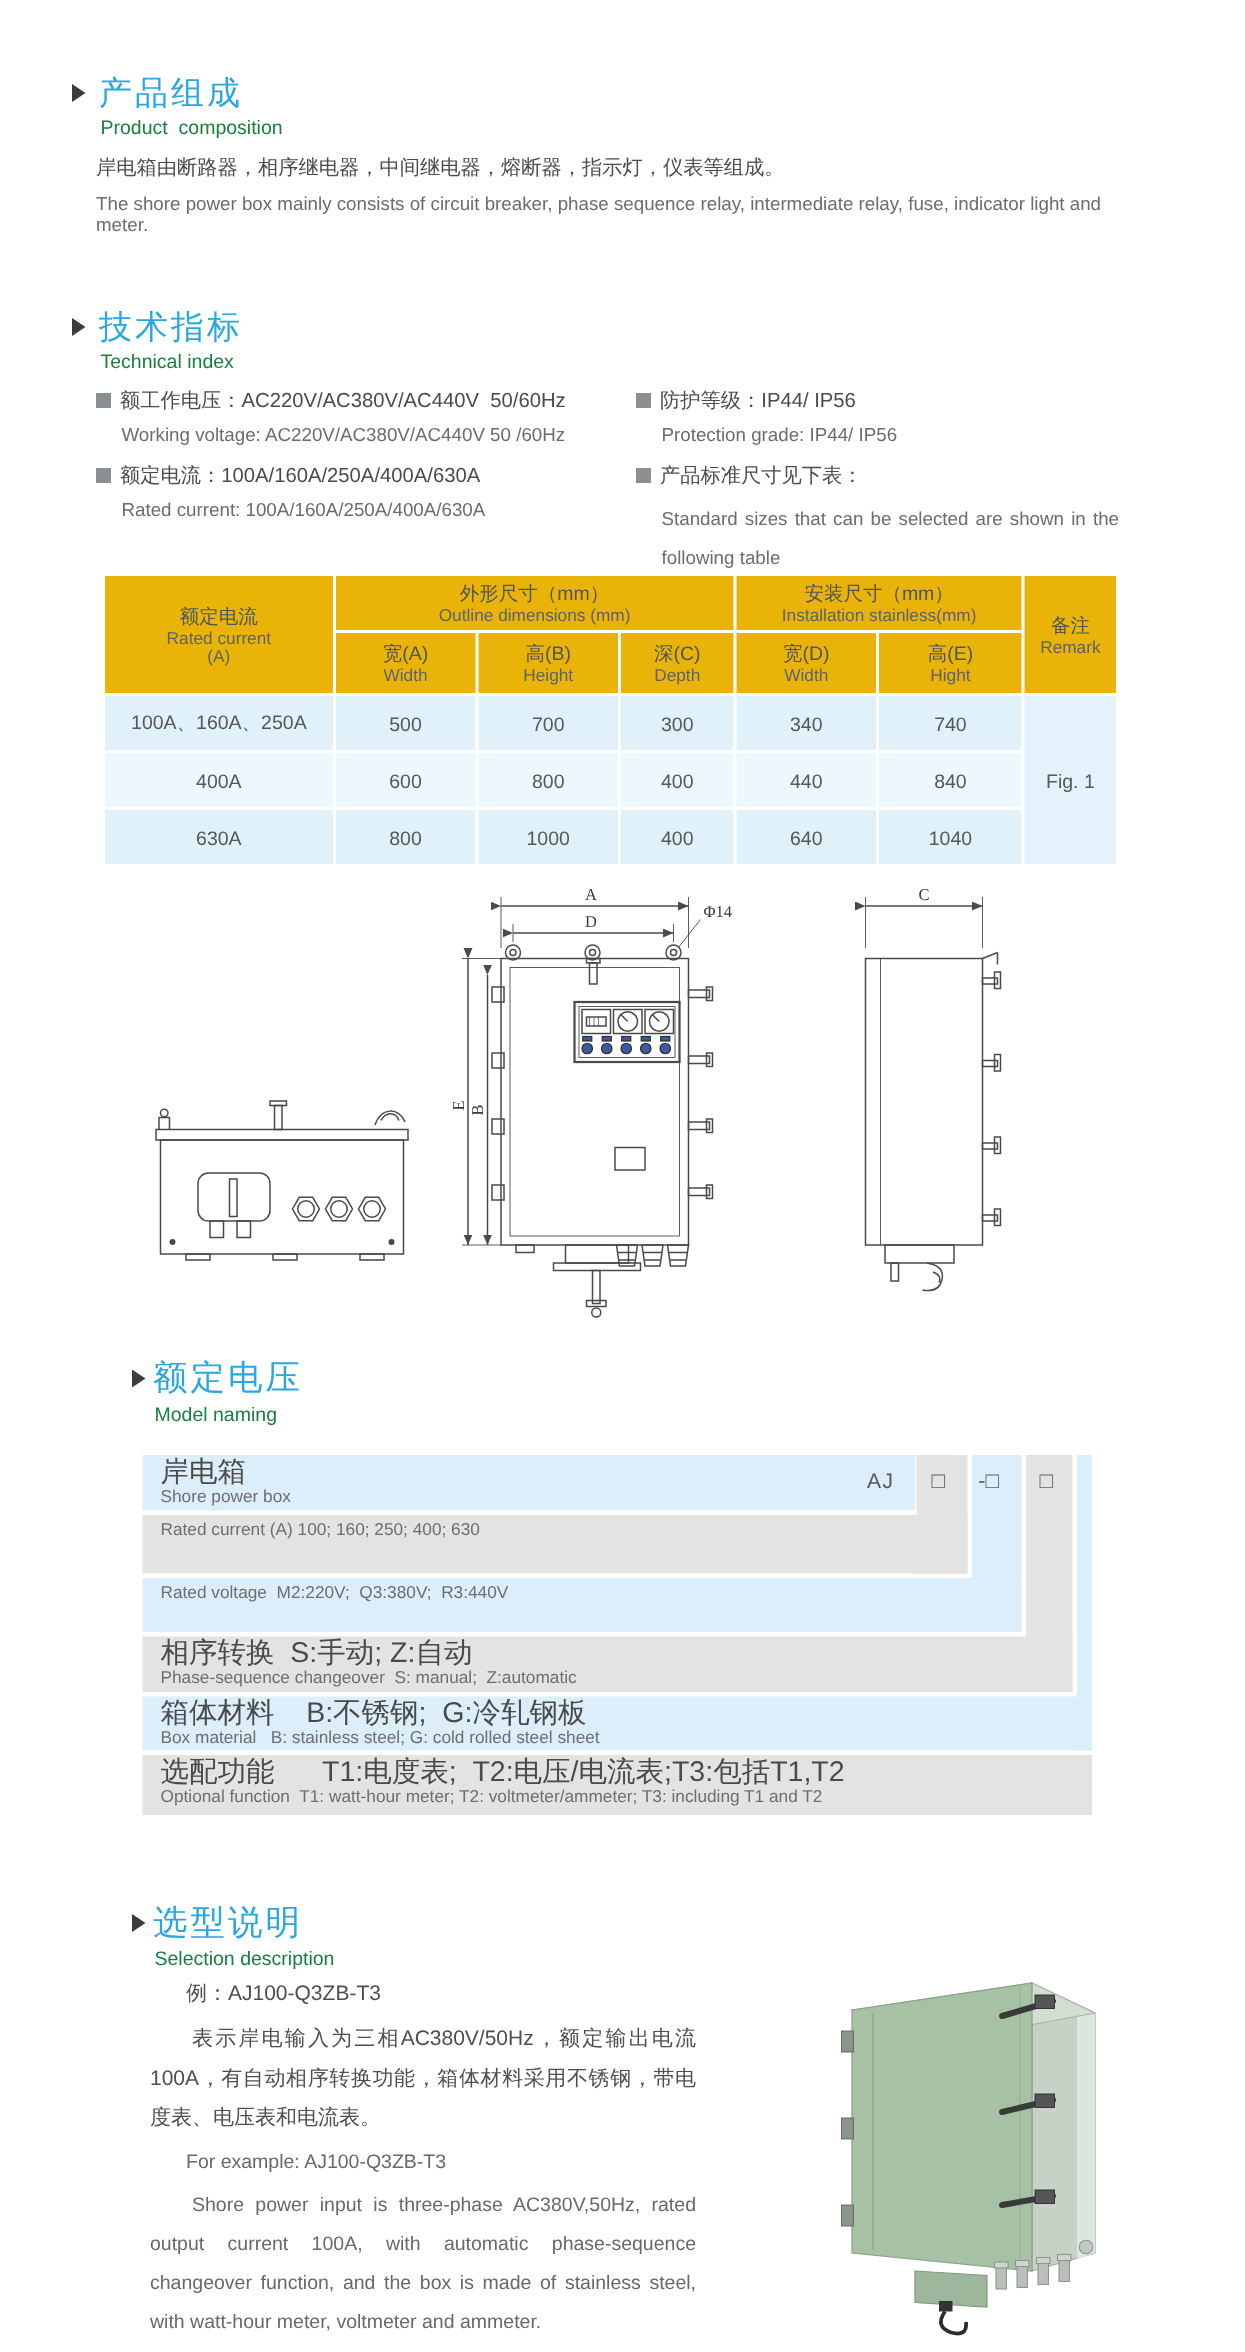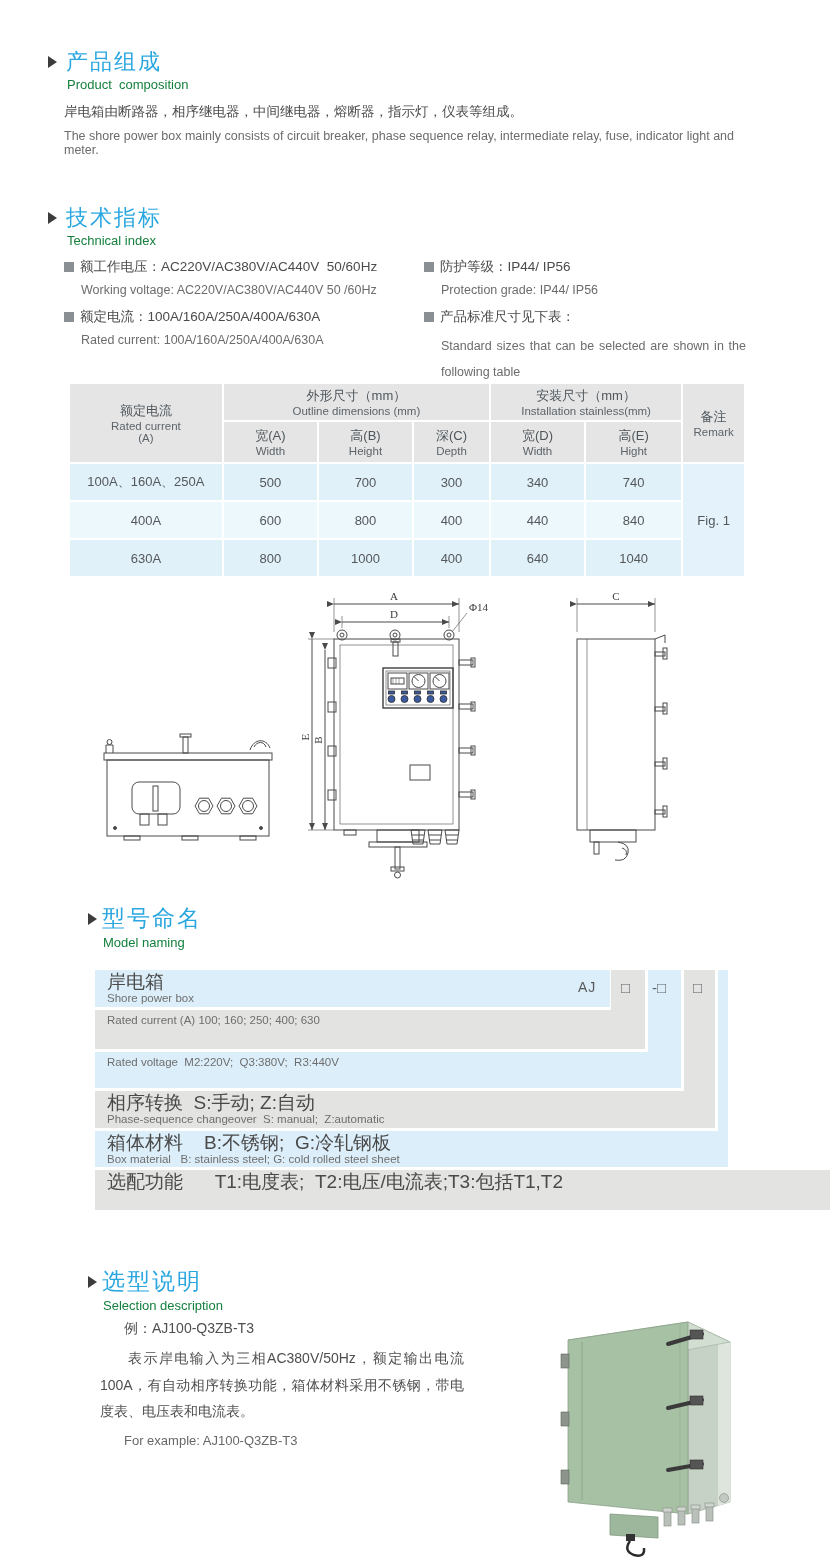--- a/index.html
+++ b/index.html
@@ -16,21 +16,21 @@
   .sec-title-en{color:#15803d;font-size:13px;white-space:pre-wrap;}
   .zh-text{color:#4b4b4b;font-size:13.5px;white-space:pre-wrap;}
   .en-text{color:#6c6c6c;font-size:12.5px;white-space:pre-wrap;}
   .spec-line{height:25px;display:flex;align-items:flex-start;}
   .sq{width:10px;height:10px;background:#8a8f93;margin:4px 6px 0 0;flex:0 0 auto;}
   .spec-en{padding-left:17px;}
   .just{text-align:justify;}
   
   table.dims{border-collapse:separate;border-spacing:2px;table-layout:fixed;width:678px;}
   table.dims td{text-align:center;vertical-align:middle;padding:0;}
-  .th{background:#e5e5e5;}
+  .th{background:#eab308;}
   .hz{color:#4e565c;font-size:13px;}
   .he{color:#5c646a;font-size:11.5px;}
   .cell{color:#54585a;font-size:13px;}
   .rA{background:#e0f1f9;}
   .rB{background:#edf8fd;}
   .rem{background:#e4f3fb;}
   tr.h1 td{height:36px;} tr.h2 td{height:40px;} tr.bd td{height:36px;}
   
   .mwrap{position:absolute;left:95px;top:970px;width:650px;height:240px;}
   .mrow{position:absolute;left:0;box-sizing:border-box;padding:3px 0 0 12px;}
@@ -300,21 +300,21 @@
     <text x="312" y="18" text-anchor="middle">A</text>
     <text x="312" y="36" text-anchor="middle">D</text>
     <text x="387" y="29">Φ14</text>
     <text x="227" y="155" text-anchor="middle" transform="rotate(-90 227 155)">E</text>
     <text x="240" y="158" text-anchor="middle" transform="rotate(-90 240 158)">B</text>
     <text x="534" y="18" text-anchor="middle">C</text>
   </g>
 </svg>
 
 <div class="abs tri" style="left:88px;top:913px;"></div>
-<div class="abs sec-title-zh big" style="left:102px;top:903px;">型号命名</div>
+<div class="abs sec-title-zh big" style="left:102px;top:903px;">额定电压</div>
 <div class="abs sec-title-en" style="left:103px;top:935px;">Model naming</div>
 
 <div class="mwrap">
 
   <div class="mcol mgray" style="left:516px;width:34px;height:79px;"></div>
   <div class="mcol mblue" style="left:553px;width:33px;height:118px;"></div>
   <div class="mcol mgray" style="left:589px;width:31px;height:158px;"></div>
   <div class="mcol mblue" style="left:623px;width:10px;height:197px;"></div>
 
   <div class="mrow mblue" style="top:0;width:515px;height:37px;">
@@ -328,38 +328,40 @@
     <div class="men">Rated voltage  M2:220V;  Q3:380V;  R3:440V</div>
   </div>
   <div class="mrow mgray" style="top:121px;width:620px;height:37px;">
     <div class="mzh">相序转换  S:手动; Z:自动</div>
     <div class="men">Phase-sequence changeover  S: manual;  Z:automatic</div>
   </div>
   <div class="mrow mblue" style="top:161px;width:633px;height:36px;">
     <div class="mzh">箱体材料    B:不锈钢;  G:冷轧钢板</div>
     <div class="men">Box material   B: stainless steel; G: cold rolled steel sheet</div>
   </div>
-  <div class="mrow mgray" style="top:200px;width:735px;height:40px;">
+  <div class="mrow mgray" style="top:200px;width:633px;height:40px;">
     <div class="mzh">选配功能      T1:电度表;  T2:电压/电流表;T3:包括T1,T2</div>
+    <div class="men">Optional function  T1: watt-hour meter; T2: voltmeter/ammeter; T3: including T1 and T2</div>
   </div>
 
   <div class="maj" style="left:483px;">AJ</div>
   <div class="msym" style="left:526px;">□</div>
   <div class="msym" style="left:557px;">-□</div>
   <div class="msym" style="left:598px;">□</div>
 </div>
 
 <div class="abs tri" style="left:88px;top:1276px;"></div>
 <div class="abs sec-title-zh big" style="left:102px;top:1266px;">选型说明</div>
 <div class="abs sec-title-en" style="left:103px;top:1298px;">Selection description</div>
 
 <div class="abs" style="left:100px;top:1320px;width:364px;">
   <div class="sel-line" style="padding-left:24px;font-size:14px;color:#4f4f4f;height:25px;">例：AJ100-Q3ZB-T3</div>
   <div class="just sel-line" style="font-size:14px;line-height:26.5px;color:#4f4f4f;text-indent:28px;">表示岸电输入为三相AC380V/50Hz，额定输出电流100A，有自动相序转换功能，箱体材料采用不锈钢，带电度表、电压表和电流表。</div>
   <div class="sel-line" style="padding-left:24px;font-size:13px;color:#686868;height:24px;margin-top:8px;">For example: AJ100-Q3ZB-T3</div>
+  <div class="just sel-line" style="font-size:13px;line-height:26px;color:#686868;text-indent:28px;">Shore power input is three-phase AC380V,50Hz, rated output current 100A, with automatic phase-sequence changeover function, and the box is made of stainless steel, with watt-hour meter, voltmeter and ammeter.</div>
 </div>
 
 <svg class="abs" style="left:552px;top:1296px;" width="240" height="272" viewBox="0 0 240 272">
 
   <polygon points="136,26 178,46 178,206 136,218" fill="#c6d2c6" stroke="#9fae9f" stroke-width="0.8"></polygon>
   <polygon points="166,42 178,46 178,206 166,210" fill="#dde5dd"></polygon>
 
   <polygon points="16,44 136,26 178,46 60,68" fill="#d3ded2" stroke="#a8b7a7" stroke-width="0.8"></polygon>
 
   <polygon points="16,44 136,26 136,218 16,206" fill="#a7c1a5" stroke="#8aa089" stroke-width="0.8"></polygon>

